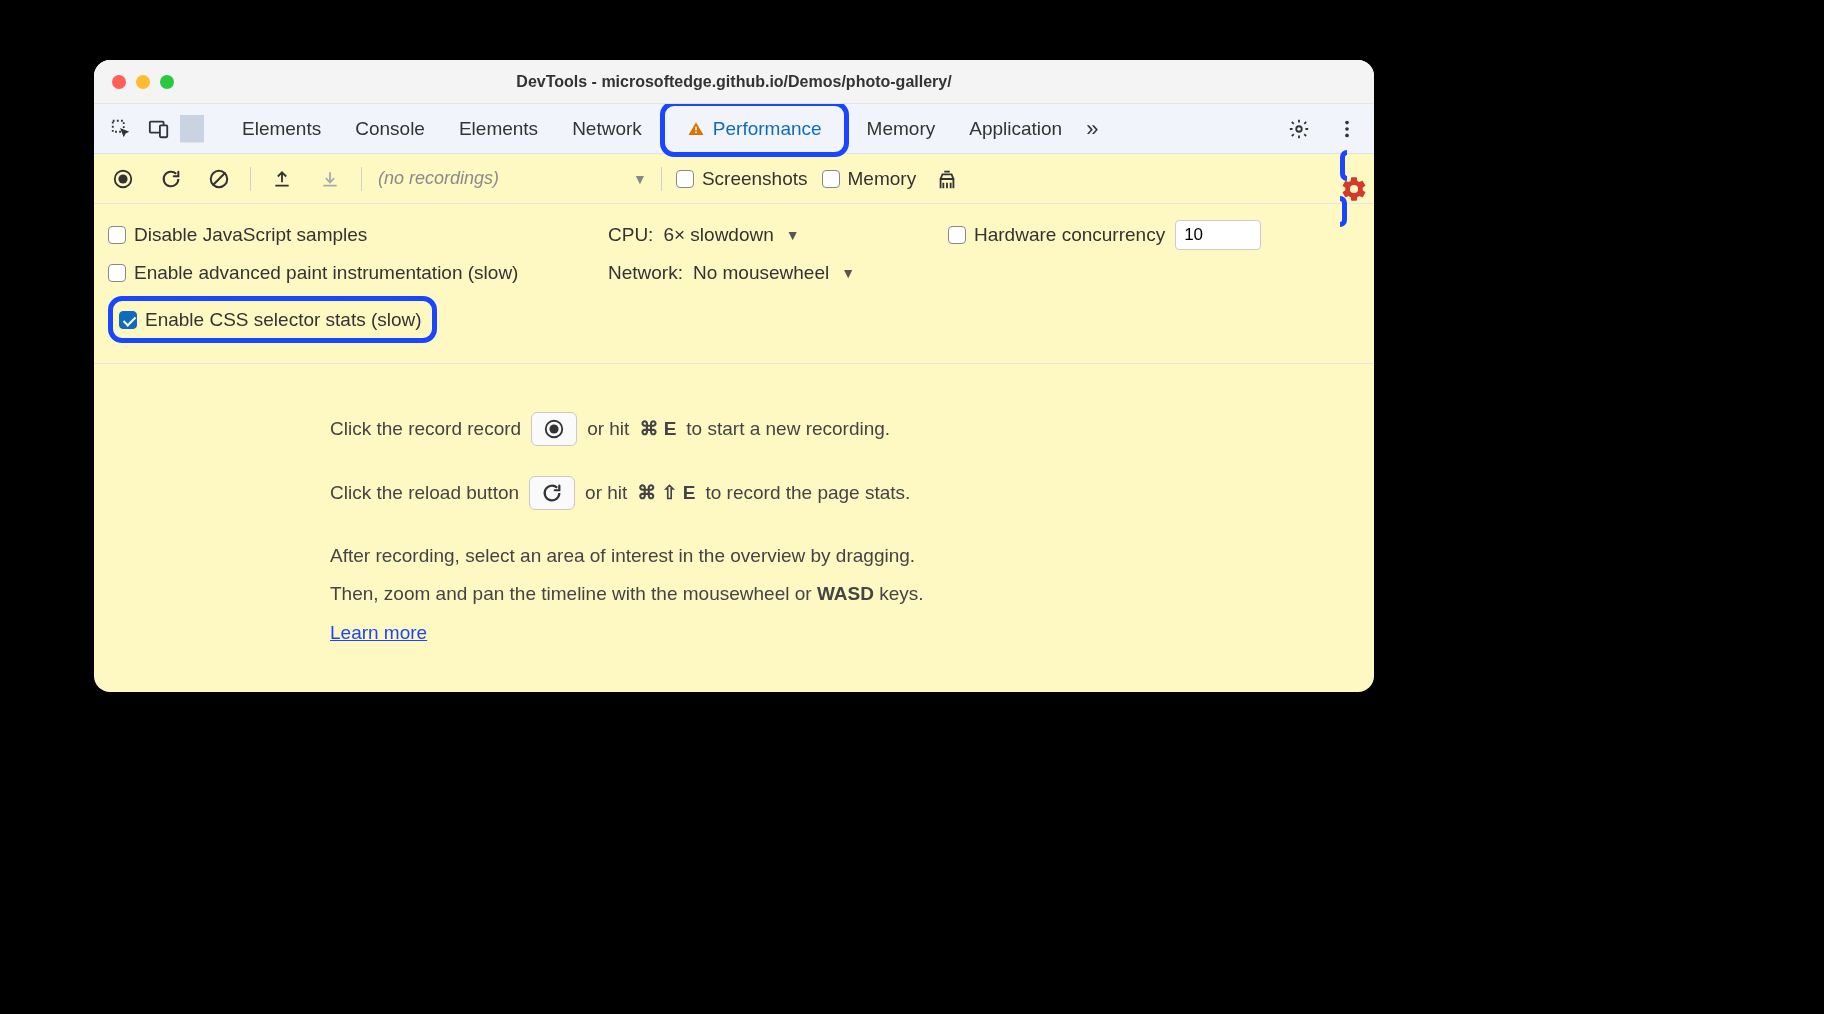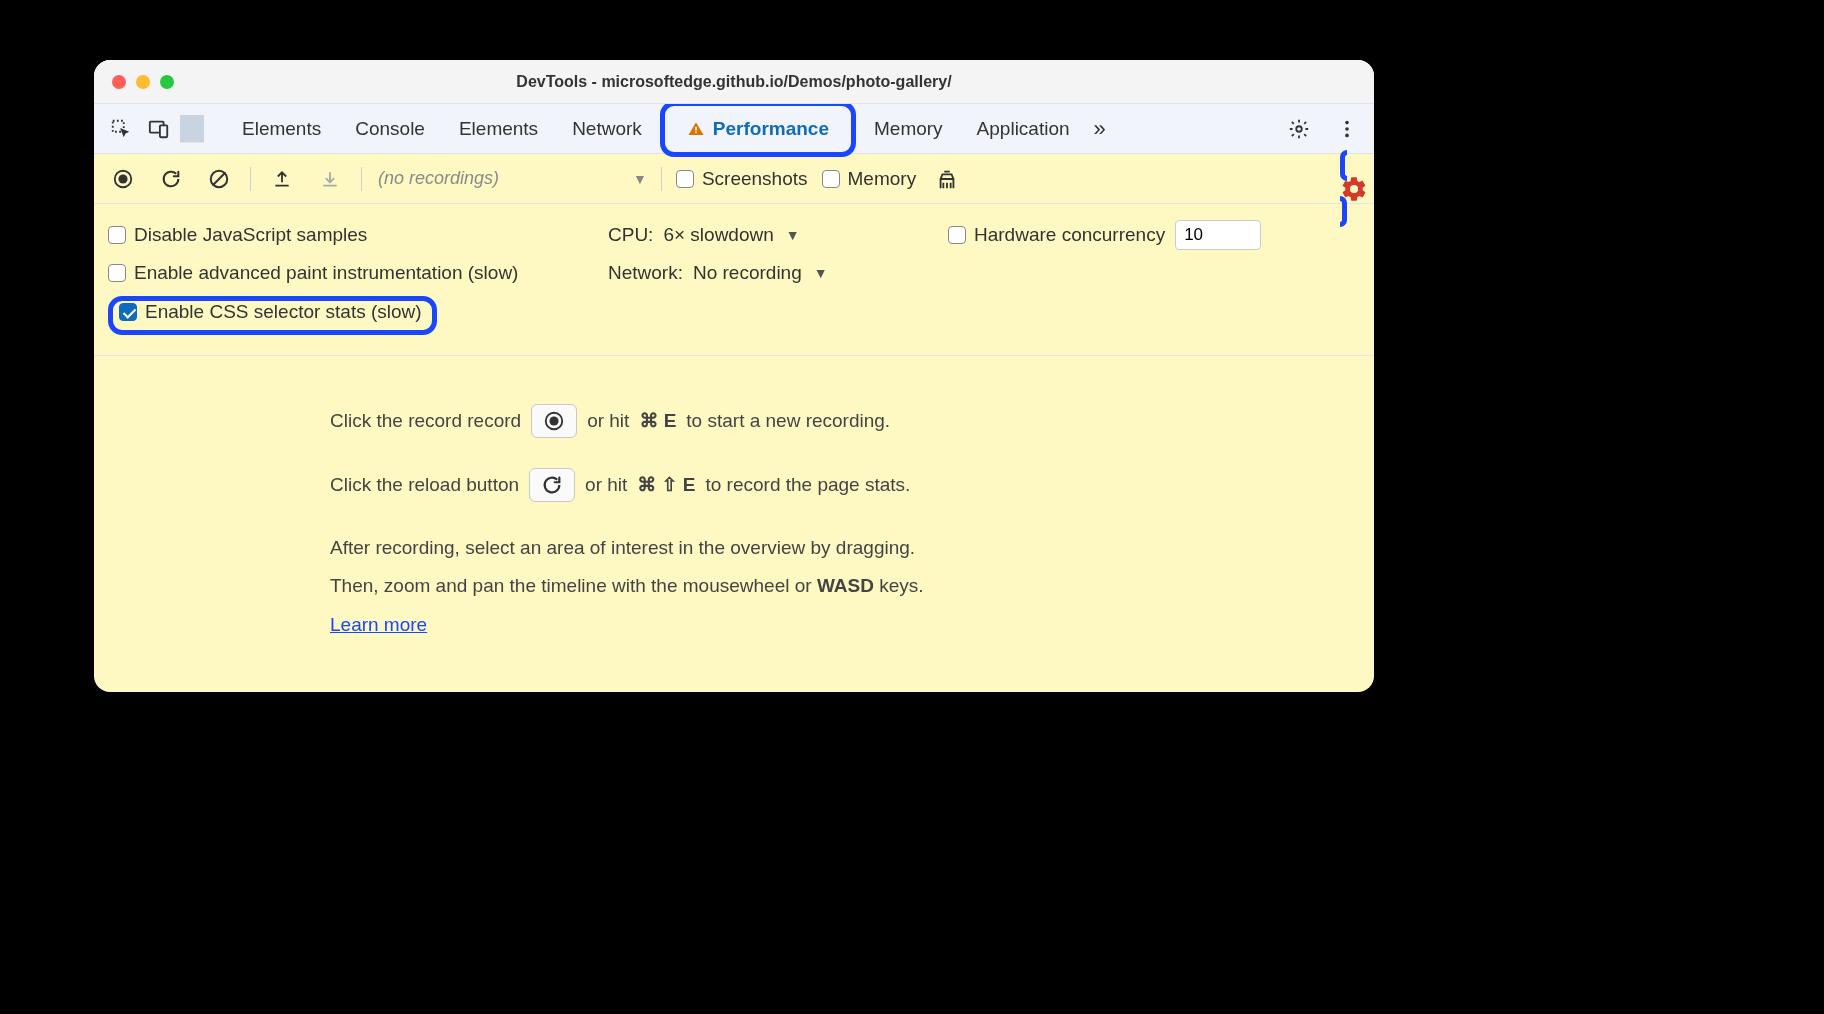--- a/index.html
+++ b/index.html
@@ -13,21 +13,21 @@
   .dot.y { background: #febc2e; }
   .dot.g { background: #28c840; }
   .titlebar-title { position: absolute; left: 0; right: 0; text-align: center; font-size: 16px; font-weight: 600; color: #333; pointer-events: none; }
   
   .tabs-row { height: 50px; background: #f1f5fb; border-bottom: 1px solid #dbe2ee; display: flex; align-items: center; padding: 0 10px; gap: 4px; }
   .tabs-row .spacer { flex: 1; }
   .icon-btn { width: 34px; height: 34px; display: flex; align-items: center; justify-content: center; color: #333; border-radius: 4px; }
   .tabs { display: flex; align-items: center; gap: 2px; margin-left: 18px; }
   .tab { padding: 8px 16px; font-size: 19px; color: #333; border-radius: 6px; }
   .tab.active { color: #0f6cbd; display: flex; align-items: center; gap: 8px; }
-  .hl-tab { border: 5px solid #1a46ff; border-radius: 14px; padding: 4px 6px; font-weight: bold; }
+  .hl-tab { border: 5px solid #1a46ff; border-radius: 14px; padding: 4px 6px; }
   .tab.active .warn-icon { color: #d97400; }
   .more-tabs { font-size: 22px; color: #333; margin-left: 6px; }
   .right-icons { display: flex; align-items: center; gap: 14px; color: #333; }
   .gear-icon svg, .kebab-icon svg { width: 22px; height: 22px; }
   
   .toolbar { height: 50px; border-bottom: 1px solid #e5e5e5; display: flex; align-items: center; padding: 0 12px; gap: 14px; color: #333; position: relative; }
   .toolbar .divider { width: 1px; height: 24px; background: #d0d0d0; }
   .noreq { color: #8a8a8a; font-size: 18px; font-style: italic; margin-left: 2px; }
   .dd-caret { color: #888; font-size: 14px; margin-left: 120px; }
   .chk { display: flex; align-items: center; gap: 8px; font-size: 19px; color: #333; }
@@ -42,21 +42,21 @@
   .setting-mid { width: 340px; display: flex; align-items: center; gap: 10px; }
   .label-static { color: #333; }
   .sel { display: flex; align-items: center; gap: 12px; }
   .sel .caret { color: #555; font-size: 14px; }
   .hw-chk { display: flex; align-items: center; gap: 10px; }
   .hw-input { width: 86px; height: 30px; border: 1px solid #ccc; border-radius: 4px; padding: 0 8px; font-size: 17px; }
   .checkbox { appearance: none; width: 20px; height: 20px; border: 1.5px solid #888; border-radius: 4px; position: relative; background: #fff; }
   .checkbox:checked { background: #0f6cbd; border-color: #0f6cbd; }
   .checkbox:checked::after { content: ""; position: absolute; left: 5.5px; top: 1.5px; width: 5px; height: 10px; border: solid #fff; border-width: 0 2.5px 2.5px 0; transform: rotate(45deg); }
   .hl-check-row { position: relative; display: inline-flex; align-items: center; gap: 10px; }
-  .hl-check { border: 5px solid #1a46ff; border-radius: 14px; padding: 0 10px 4px 6px; }
+  .hl-check { border: 5px solid #1a46ff; border-radius: 14px; padding: 8px 10px 4px 6px; }
   
   .main { padding: 48px 0 0 0; }
   .instructions { margin-left: 236px; font-size: 19px; color: #444; line-height: 1.7; }
   .inst-line { display: flex; align-items: center; gap: 10px; margin-bottom: 30px; flex-wrap: wrap; }
   .btn-box { width: 46px; height: 34px; border: 1px solid #c8c8c8; border-radius: 6px; display: inline-flex; align-items: center; justify-content: center; background: #fafafa; }
   .btn-box svg { width: 22px; height: 22px; }
   .kbd { font-weight: 700; }
   .para { margin-bottom: 6px; }
   .link { color: #1a46ff; text-decoration: underline; }
   .bold { font-weight: 700; }
@@ -215,21 +215,21 @@
     <div class="settings-row">
       <div class="setting-left">
         <label class="chk">
           <input type="checkbox" class="checkbox" style="">
           <span>Enable advanced paint instrumentation (slow)</span>
         </label>
       </div>
       <div class="setting-mid">
         <span class="label-static">Network:</span>
         <div class="sel">
-          <span>No recording</span>
+          <span>No mousewheel</span>
           <span class="caret">▼</span>
         </div>
       </div>
     </div>
 
     <div class="settings-row">
       <div class="setting-left">
         <span class="hl-check">
           <span class="hl-check-row">
             <label class="chk">

